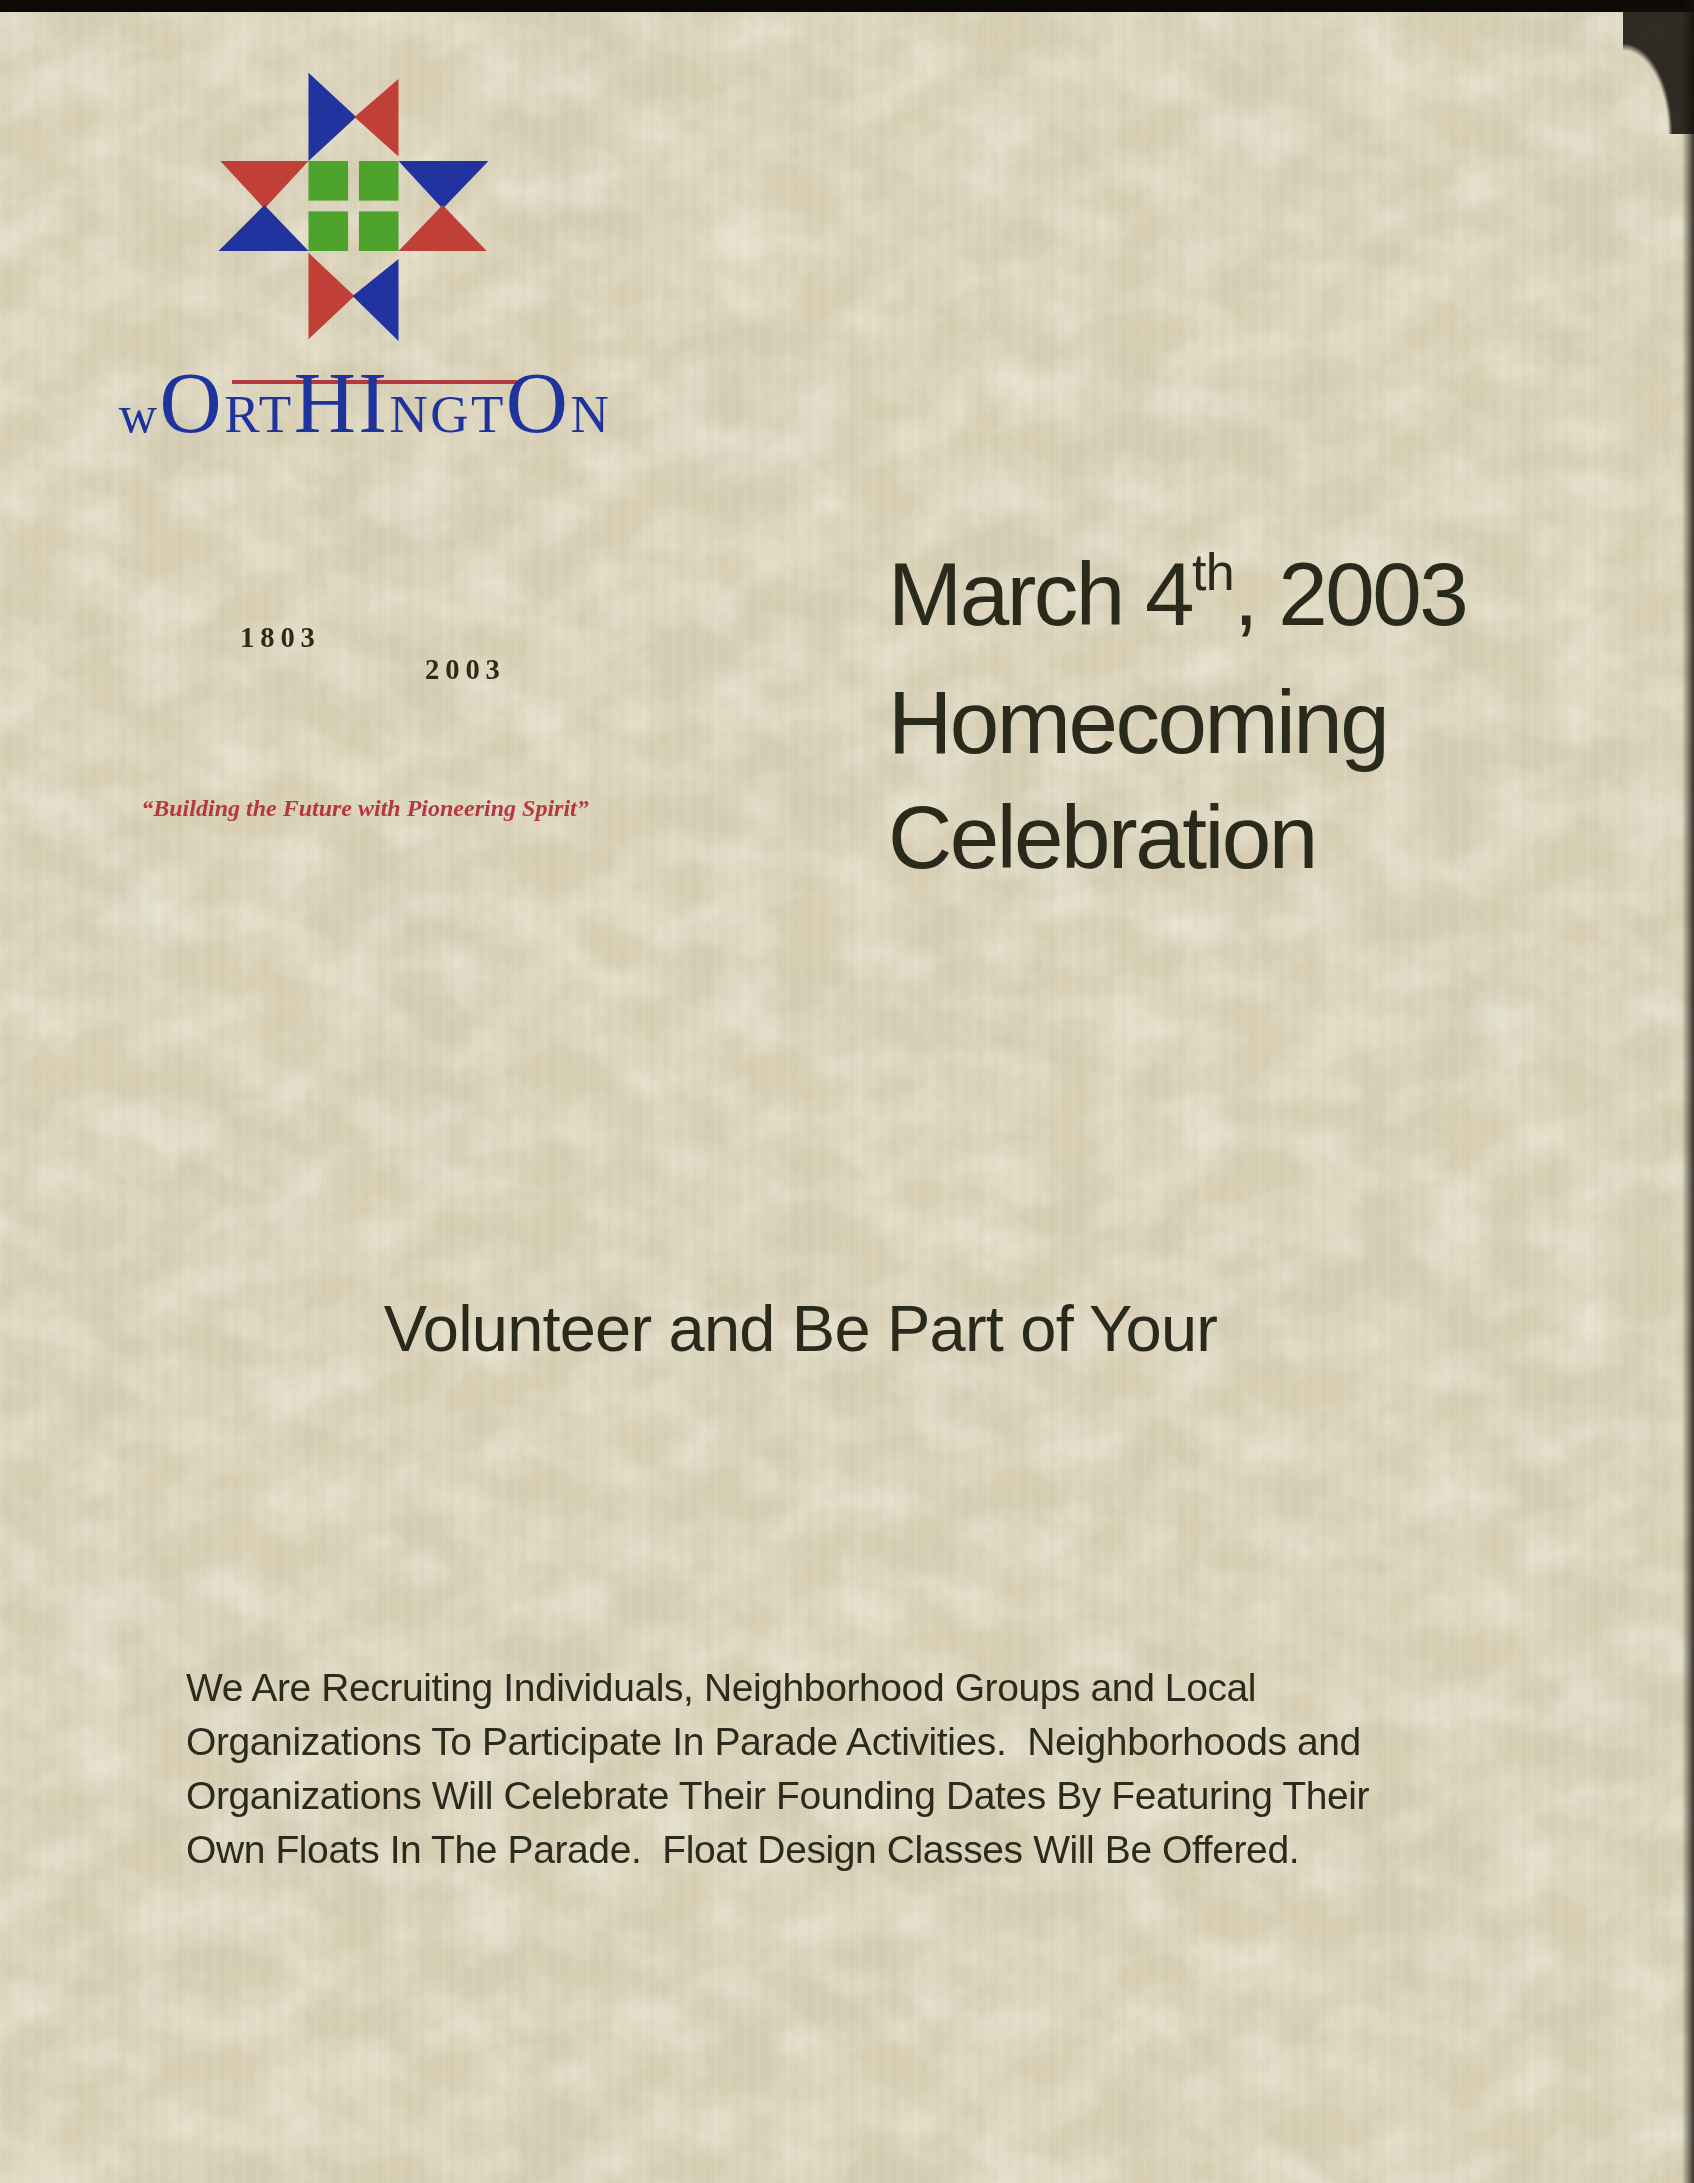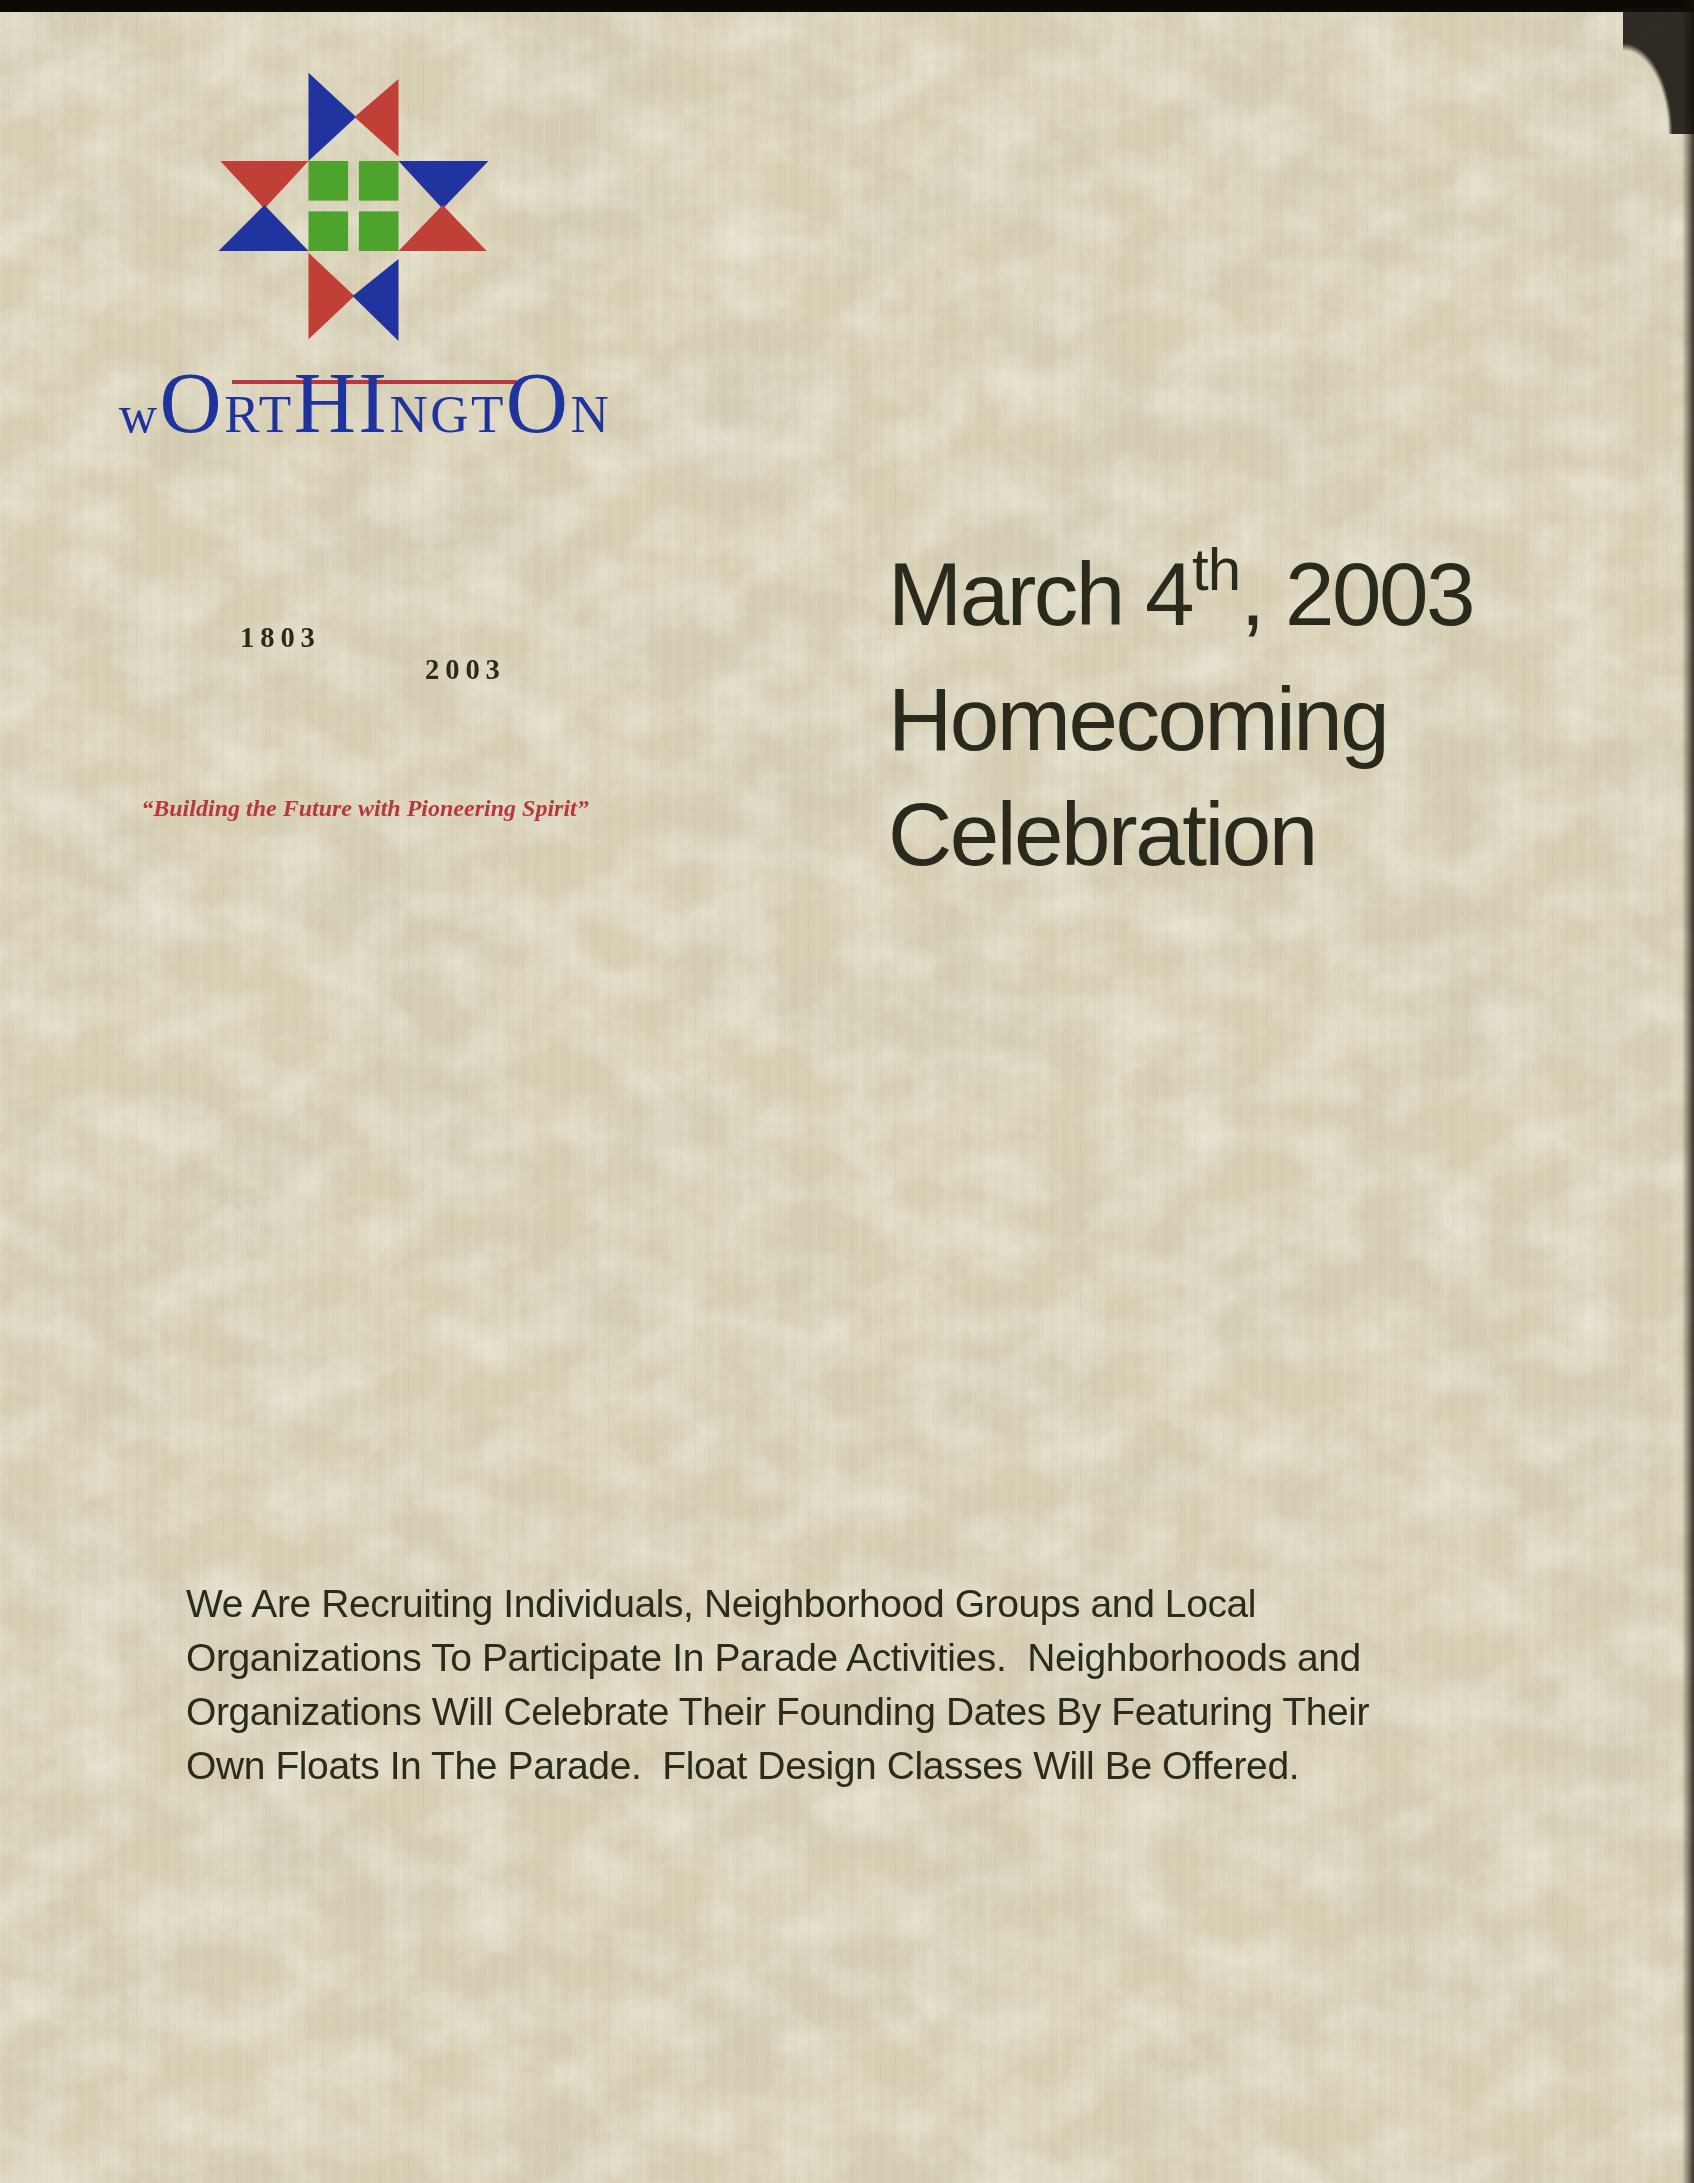--- a/index.html
+++ b/index.html
@@ -26,21 +26,21 @@
   .wordmark{position:absolute;left:107px;top:361px;width:516px;text-align:center;z-index:3;
       font-family:"Liberation Serif",serif;font-weight:normal;color:#1e339c;letter-spacing:2.5px;
       line-height:84px;white-space:nowrap;}
   .wm-b{font-size:86px;} .wm-s{font-size:53px;}
   .tagline{position:absolute;left:107px;top:458px;width:516px;text-align:center;
       font-family:"Liberation Serif",serif;font-style:italic;font-weight:bold;
       font-size:24px;color:#b5383e;}
   
   .h1{position:absolute;left:888px;top:173px;font-size:89px;line-height:115px;
       letter-spacing:-2.5px;color:#292a1b;}
-  .h1 .sup{font-size:60px;position:relative;top:-35px;letter-spacing:-0.8px;}
+  .h1 .sup{font-size:52px;position:relative;top:-35px;letter-spacing:-0.8px;}
   .subtitle{position:absolute;left:149px;top:566px;width:1303px;text-align:center;
       font-size:65px;line-height:81px;letter-spacing:-0.8px;color:#292a1b;}
   
   .intro{position:absolute;left:186px;top:858px;font-size:39px;line-height:54px;letter-spacing:-0.4px;}
   .z{position:relative;z-index:1;}
 </style>
 </head>
 <body>
 
 <div class="page">
@@ -99,20 +99,21 @@
 
   
   <div class="h1 z">
     <div><span>March 4</span><span class="sup">th</span><span>, 2003</span></div>
     <div>Homecoming</div>
     <div>Celebration</div>
   </div>
 
   
   <div class="subtitle z">
+    <div>Volunteer and Be Part of Your</div>
   </div>
 
   
   <div class="intro z">
     <div>We Are Recruiting Individuals, Neighborhood Groups and Local</div>
     <div>Organizations To Participate In Parade Activities.&nbsp; Neighborhoods and</div>
     <div>Organizations Will Celebrate Their Founding Dates By Featuring Their</div>
     <div>Own Floats In The Parade.&nbsp; Float Design Classes Will Be Offered.</div>
   </div>
 

